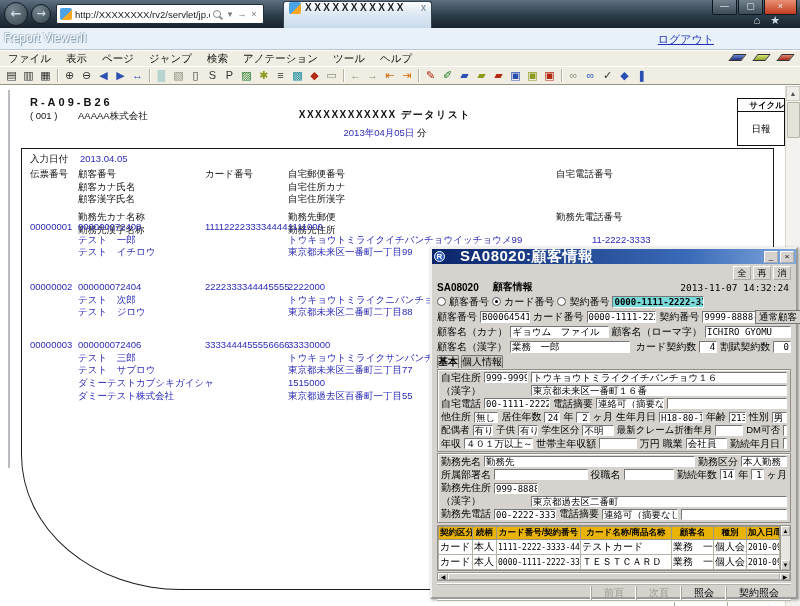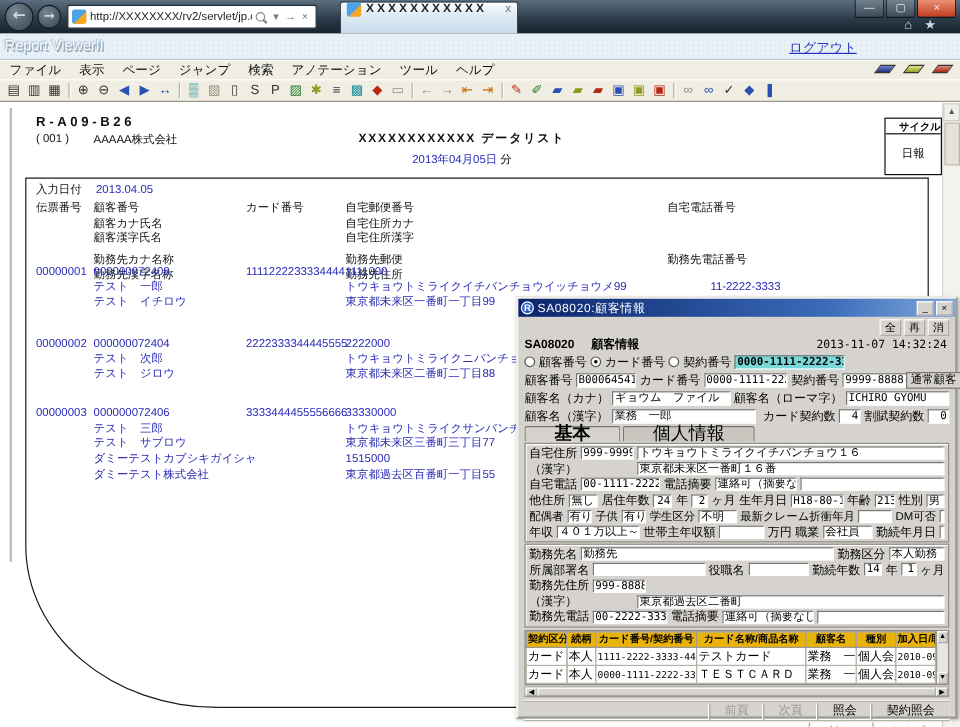--- a/index.html
+++ b/index.html
@@ -76,40 +76,40 @@
   .vs-up{height:15px;border:1px solid #cfccc2;background:#efeee9;color:#555;font-size:7px;text-align:center;line-height:13px}
   .vs-thumb{position:absolute;left:1px;top:16px;width:13px;height:36px;background:#e4e2d9;border:1px solid #b7b4a8;border-radius:1px}
 
   
   .dialog{position:absolute;left:430px;top:247px;width:368px;height:352px;background:#d6d3ce;
     border:2px outset #f0efec;box-shadow:1px 1px 3px rgba(0,0,0,.35);font-size:10px;color:#000}
   .dtitle{height:15px;display:flex;align-items:center;padding:0 2px;
     background:linear-gradient(90deg,#0a246a,#3a6ab8 70%,#7fa8dc)}
   .dico{width:11px;height:11px;border-radius:50%;background:#2e5fc0;border:1px solid #fff;
     color:#fff;font-size:8px;line-height:9px;text-align:center;font-weight:700}
-  .dtitle-text{flex:1;color:#fff;font-weight:400;font-size:10px;margin-left:3px;letter-spacing:.5px}
+  .dtitle-text{flex:1;color:#fff;font-weight:700;font-size:15px;margin-left:15px;letter-spacing:.5px}
   .dwinbtn{width:14px;height:12px;background:#d6d3ce;border:1px outset #fff;font-size:8px;line-height:10px;text-align:center;margin-left:2px;cursor:pointer}
   .dbody{position:relative;height:333px;padding:2px 5px 0 5px}
   .abtns{position:absolute;right:5px;top:2px;display:flex;gap:2px}
   .abtn{width:18px;height:14px;border:1px outset #fff;background:#d6d3ce;font-size:9px;line-height:12px;text-align:center;cursor:pointer}
   .dinfo{display:flex;align-items:center;height:14px;margin-top:14px}
   .dinfo .sid{font-weight:700;margin-right:14px}
   .dinfo .stitle{font-weight:700}
   .dinfo .ts{margin-left:auto;font-family:"DejaVu Sans Mono",monospace;font-size:9.5px;margin-right:2px}
   .drow{display:flex;align-items:center;height:15px;gap:3px;white-space:nowrap}
   .lb{flex:0 0 auto}
   .fld{height:12px;background:#fff;border:1px solid;border-color:#767676 #fff #fff #767676;
     font-family:"DejaVu Sans Mono",monospace;font-size:9px;line-height:10px;padding:0 1px;overflow:hidden;white-space:nowrap}
   .fld.k{font-family:"Liberation Sans","DejaVu Sans",sans-serif;font-size:9.5px}
   .fld.num{text-align:right}
   .grow{flex:1 1 auto}
   .sel{background:#79d8d8}
   .badge{position:absolute;right:-5px;top:46px;border:1px solid #767676;background:#d6d3ce;padding:0 3px;height:14px;line-height:12px;font-size:9.5px}
   .dtabs{display:flex;height:13px;margin-top:1px}
-  .dtab{border:1px solid #767676;border-bottom:none;padding:0 24px;font-size:15px;line-height:12px;background:#d6d3ce;border-radius:2px 2px 0 0}
+  .dtab{border:1px solid #767676;border-bottom:none;padding:0 0;font-size:10px;line-height:12px;background:#d6d3ce;border-radius:2px 2px 0 0}
   .dtab.active{position:relative;z-index:2;font-weight:700}
   .dtab.inactive{background:#c9c6c0;margin-left:2px}
   .gbox{border:1px solid #8f8d86;box-shadow:inset 1px 1px 0 #fff;padding:1px 3px;margin-top:1px}
   .gbox .drow{height:13.2px}
   .gbox .fld{height:11px}
   .sm .lb{font-size:9.5px}
   
   .ctwrap{display:flex;margin-top:2px;border:1px solid #8f8d86}
   table.ct{border-collapse:collapse;width:347px;table-layout:fixed}
   .ct th{background:#eab308;border:1px solid #9a978f;font-size:8.5px;font-weight:700;height:11px;overflow:hidden;white-space:nowrap;padding:0 1px}

